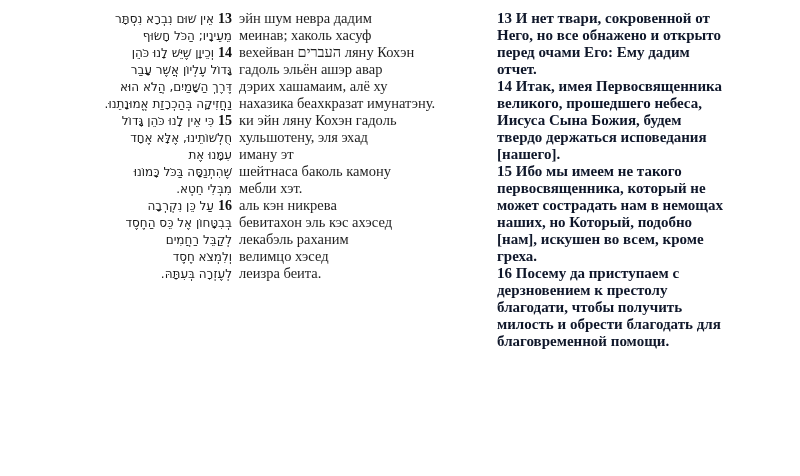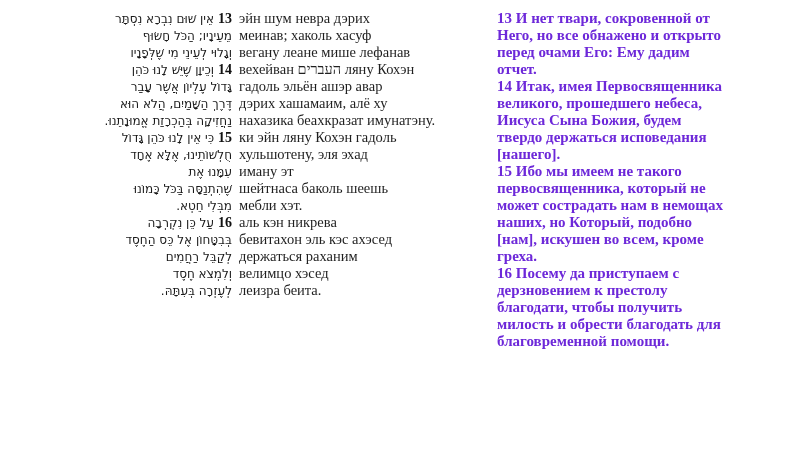--- a/index.html
+++ b/index.html
@@ -46,21 +46,21 @@
   }
 
   
   .russian {
     position: absolute;
     left: 497px; top: 10px;
     width: 300px;
     font-weight: bold;
     font-size: 15px;
     line-height: 17px;
-    color: #6d28d9;
+    color: #0f172a;
   }
   .verse { margin: 0; white-space: pre-line; }
 
   
   .footer {
     position: absolute;
     left: 74px; top: 466px;
     direction: rtl;
     font-family: "DejaVu Sans", sans-serif;
     font-size: 11px;
@@ -72,36 +72,30 @@
 </head>
 <body>
 
 <div class="page">
 
   <div class="interlinear" id="interlinear">
   <div class="il-row">
     <div class="heb">
       <b class="vnum">13</b><span class="hebtext">אֵין שׁוּם נִבְרָא נִסְתָּר</span>
     </div>
-    <div class="translit">эйн шум невра дэрих</div>
+    <div class="translit">эйн шум невра дадим</div>
   </div>
 
   <div class="il-row">
     <div class="heb">
       <b class="vnum"></b><span class="hebtext">מֵעֵינָיו; הַכֹּל חָשׂוּף</span>
     </div>
     <div class="translit">меинав; хаколь хасуф</div>
   </div>
 
-  <div class="il-row">
-    <div class="heb">
-      <b class="vnum"></b><span class="hebtext">וְגָלוּי לְעֵינֵי מִי שֶׁלְּפָנָיו</span>
-    </div>
-    <div class="translit">вегану леане мише лефанав</div>
-  </div>
 
 
   <div class="il-row">
     <div class="heb">
       <b class="vnum">14</b><span class="hebtext">וְכֵיוָן שֶׁיֵּשׁ לָנוּ כֹּהֵן</span>
     </div>
     <div class="translit">вехейван העברים ляну Кохэн</div>
   </div>
 
   <div class="il-row">
@@ -145,21 +139,21 @@
     <div class="heb">
       <b class="vnum"></b><span class="hebtext">עִמָּנוּ אֶת</span>
     </div>
     <div class="translit">иману эт</div>
   </div>
 
   <div class="il-row">
     <div class="heb">
       <b class="vnum"></b><span class="hebtext">שֶׁהִתְנַסָּה בַּכֹּל כָּמוֹנוּ</span>
     </div>
-    <div class="translit">шейтнаса баколь шеешь</div>
+    <div class="translit">шейтнаса баколь камону</div>
   </div>
 
   <div class="il-row">
     <div class="heb">
       <b class="vnum"></b><span class="hebtext">מִבְּלִי חֵטְא.</span>
     </div>
     <div class="translit">мебли хэт.</div>
   </div>
 
   <div class="il-row">
@@ -173,21 +167,21 @@
     <div class="heb">
       <b class="vnum"></b><span class="hebtext">בְּבִטָּחוֹן אֶל כֵּס הַחֶסֶד</span>
     </div>
     <div class="translit">бевитахон эль кэс ахэсед</div>
   </div>
 
   <div class="il-row">
     <div class="heb">
       <b class="vnum"></b><span class="hebtext">לְקַבֵּל רַחֲמִים</span>
     </div>
-    <div class="translit">держаться раханим</div>
+    <div class="translit">лекабэль раханим</div>
   </div>
 
   <div class="il-row">
     <div class="heb">
       <b class="vnum"></b><span class="hebtext">וְלִמְצֹא חֶסֶד</span>
     </div>
     <div class="translit">велимцо хэсед</div>
   </div>
 
   <div class="il-row">

